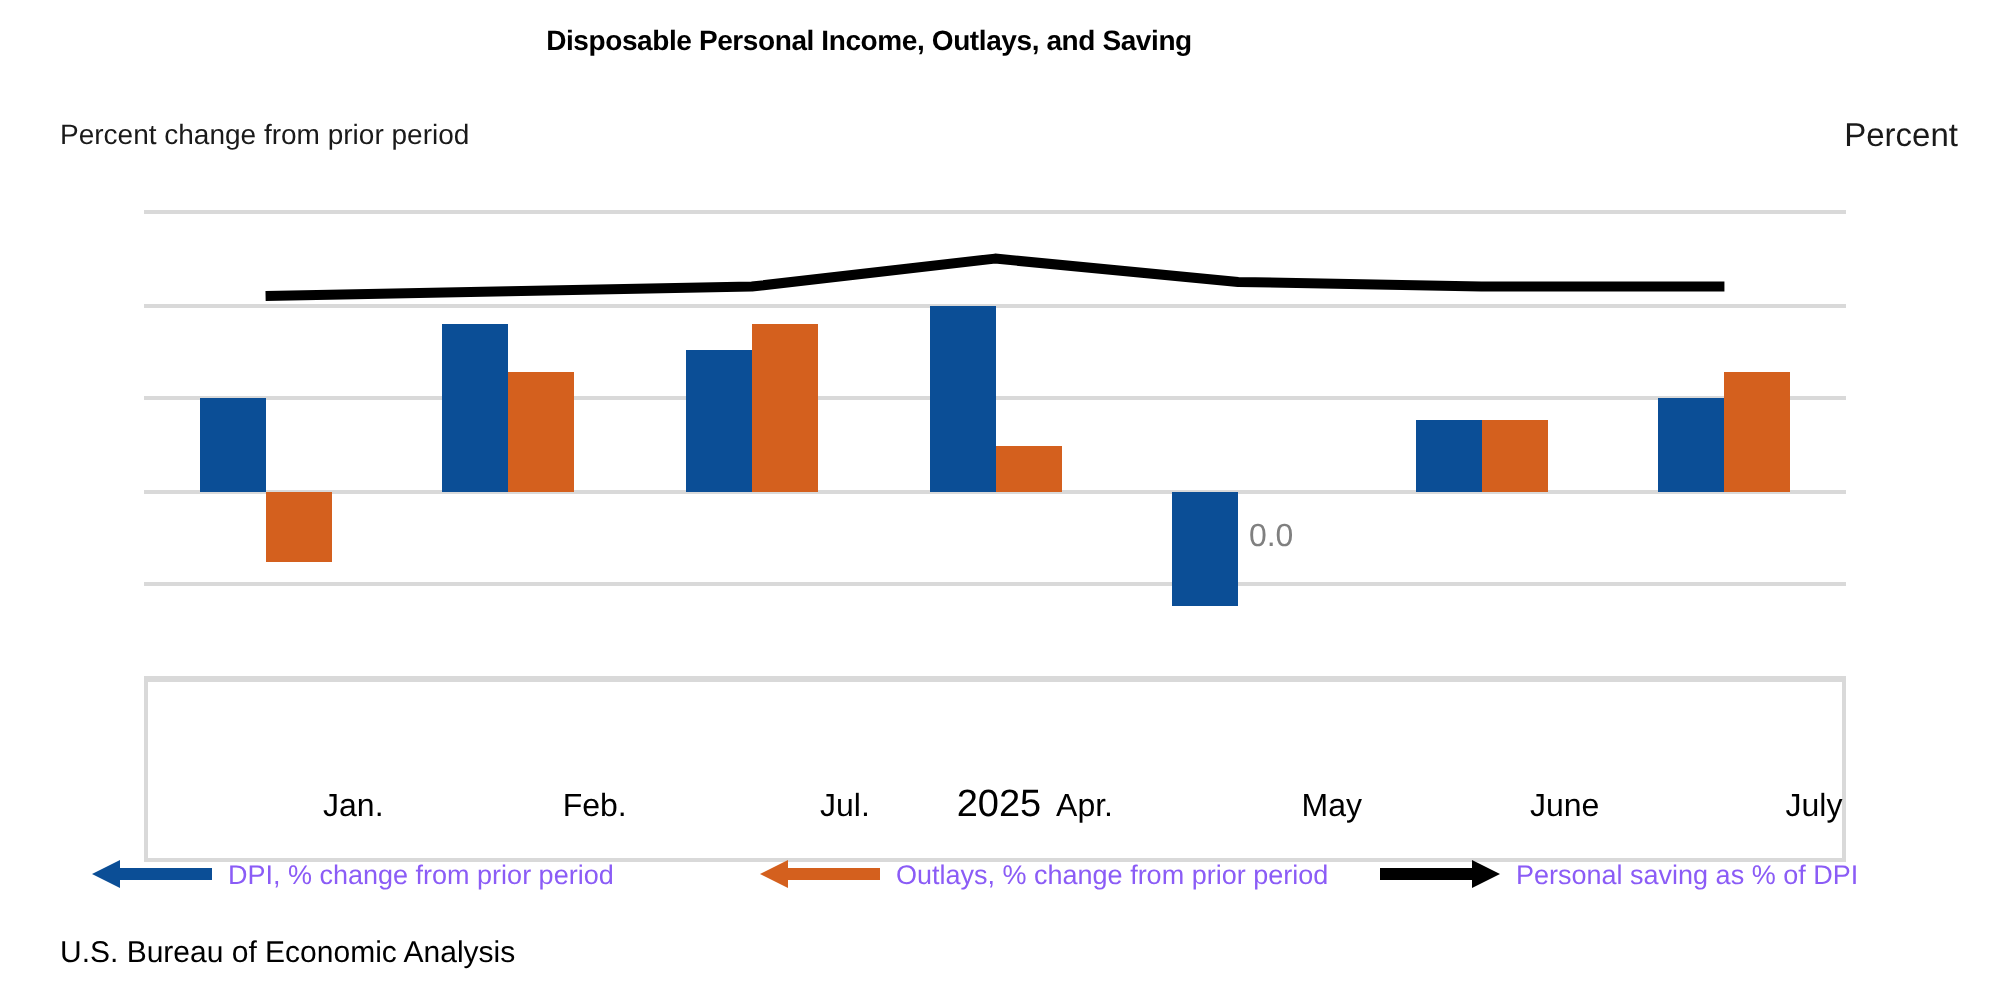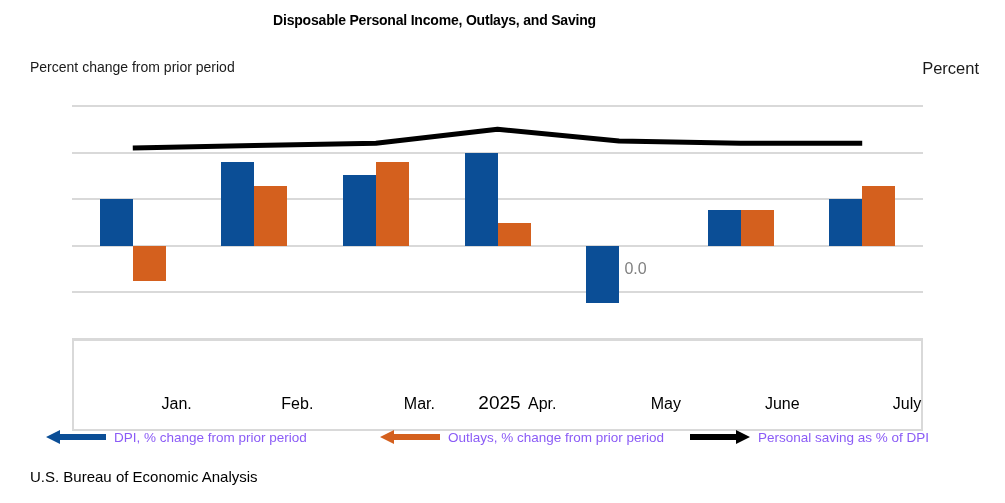--- a/index.html
+++ b/index.html
@@ -201,21 +201,21 @@
     </svg>
     <div id="point-labels">
         <div class="point-label" style="left: 563.571px; top: 118.8px;">0.0</div>
       </div>
   </div>
 
   <div id="category-box">
     <div id="xticks">
         <div class="xtick" style="left: 60.7857px;">Jan.</div>
         <div class="xtick" style="left: 182.357px;">Feb.</div>
-        <div class="xtick" style="left: 303.929px;">Mar.</div>
+        <div class="xtick" style="left: 303.929px;">Jul.</div>
         <div class="xtick" style="left: 425.5px;">Apr.</div>
         <div class="xtick" style="left: 550px;">May</div>
         <div class="xtick" style="left: 668.643px;">June</div>
         <div class="xtick" style="left: 790.214px;">July</div>
       </div>
     <div id="period-label">2025</div>
   </div>
 
   <div id="legend">
       <div class="legend-item" style="left: 46px; top: 0px;">

